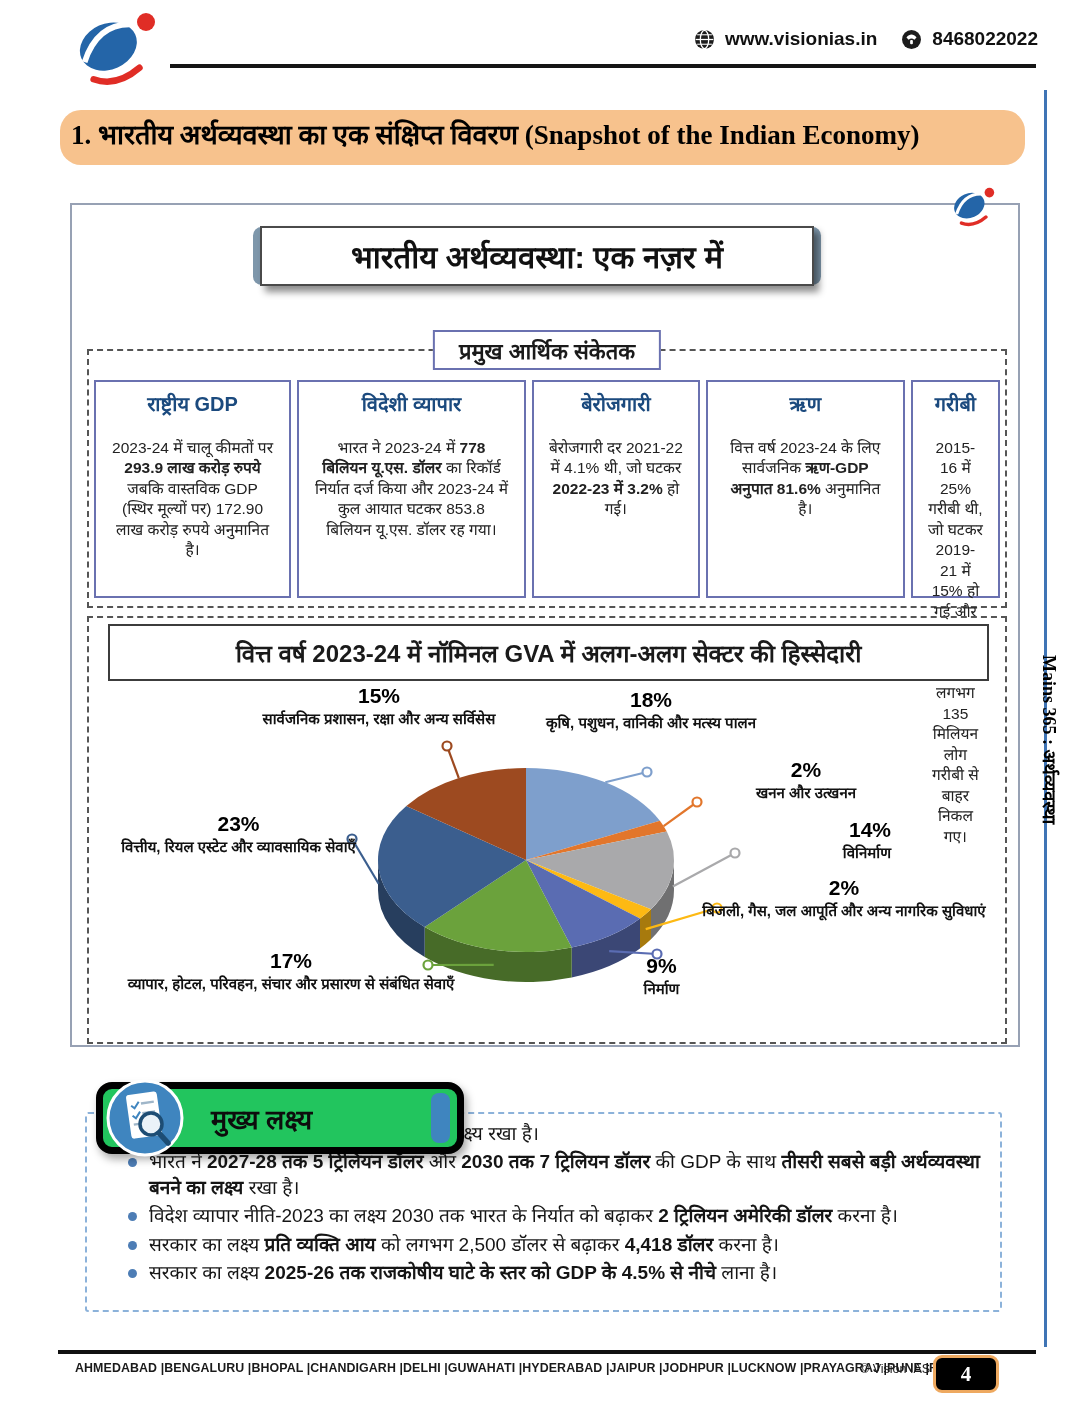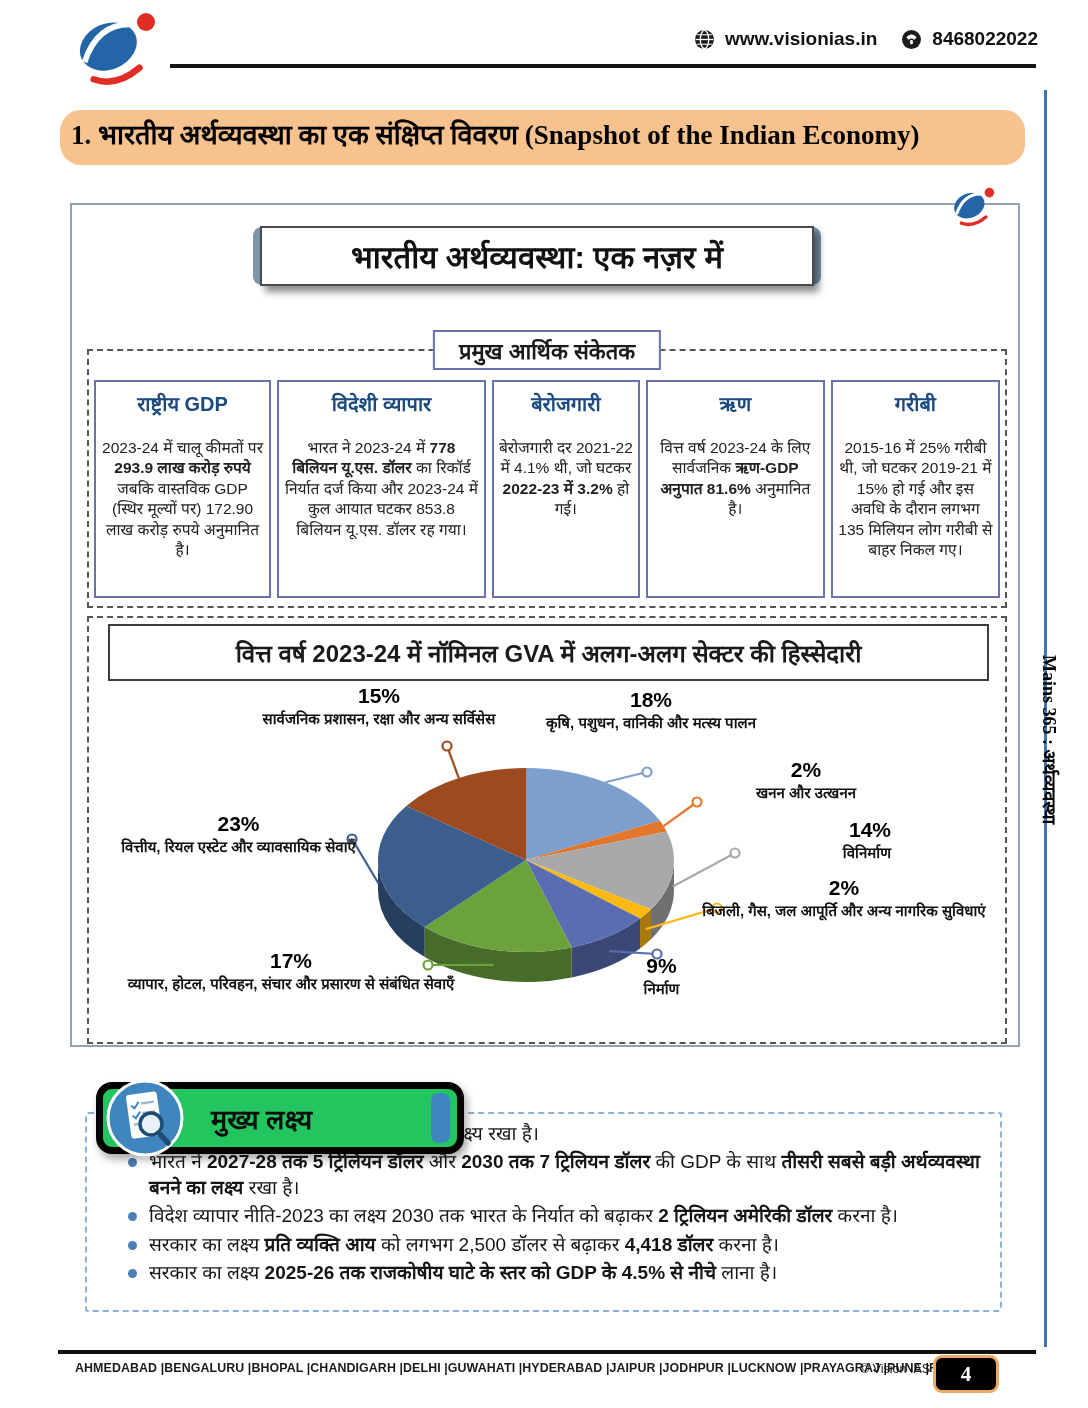--- a/index.html
+++ b/index.html
@@ -29,21 +29,21 @@
   #main-pill .cap.l{left:-7px;} #main-pill .cap.r{right:-7px;}
   #main-pill .face{position:absolute;inset:0;background:#fff;border:2px solid #4a4a4a;
       box-shadow:5px 6px 7px rgba(0,0,0,.45);display:flex;align-items:center;justify-content:center;
       font-size:31px;font-weight:700;color:#111;}
 
   
   #ind-box{position:absolute;left:15px;top:144px;width:916px;height:255px;border:2px dashed #555;}
   #ind-title{position:absolute;left:50%;top:-21px;transform:translateX(-50%);background:#fff;
       border:2px solid #6a71b0;padding:3px 24px;font-size:22px;font-weight:700;white-space:nowrap;z-index:2;}
   #cards{position:absolute;left:5px;right:5px;top:29px;bottom:8px;display:flex;gap:6px;}
-  .card{border:2px solid #6a71b0;background:#fff;padding:6px 5px;text-align:center;display:flex;
+  .card{border:2px solid #6a71b0;background:#fff;padding:6px 15px;text-align:center;display:flex;
         flex-direction:column;}
   .card-title{color:#1b4a7e;font-weight:700;font-size:20px;margin:2px 0 5px 0;}
   .card-body{font-size:15.5px;line-height:1.32;color:#222;margin-top:16px;}
   .c1{flex:0 0 18.0%;} .c2{flex:0 0 21.5%;} .c3{flex:0 0 14.8%;} .c4{flex:0 0 18.2%;} .c5{flex:1;}
 
   
   #chart-box{position:absolute;left:15px;top:411px;width:916px;height:424px;border:2px dashed #555;}
   #chart-title{position:absolute;left:19px;top:6px;width:869px;border:2px solid #3c3c3c;background:#fff;
       text-align:center;font-size:24px;font-weight:700;padding:10px 4px;}
   #chart-canvas{position:absolute;left:2px;top:64px;width:910px;height:356px;}

